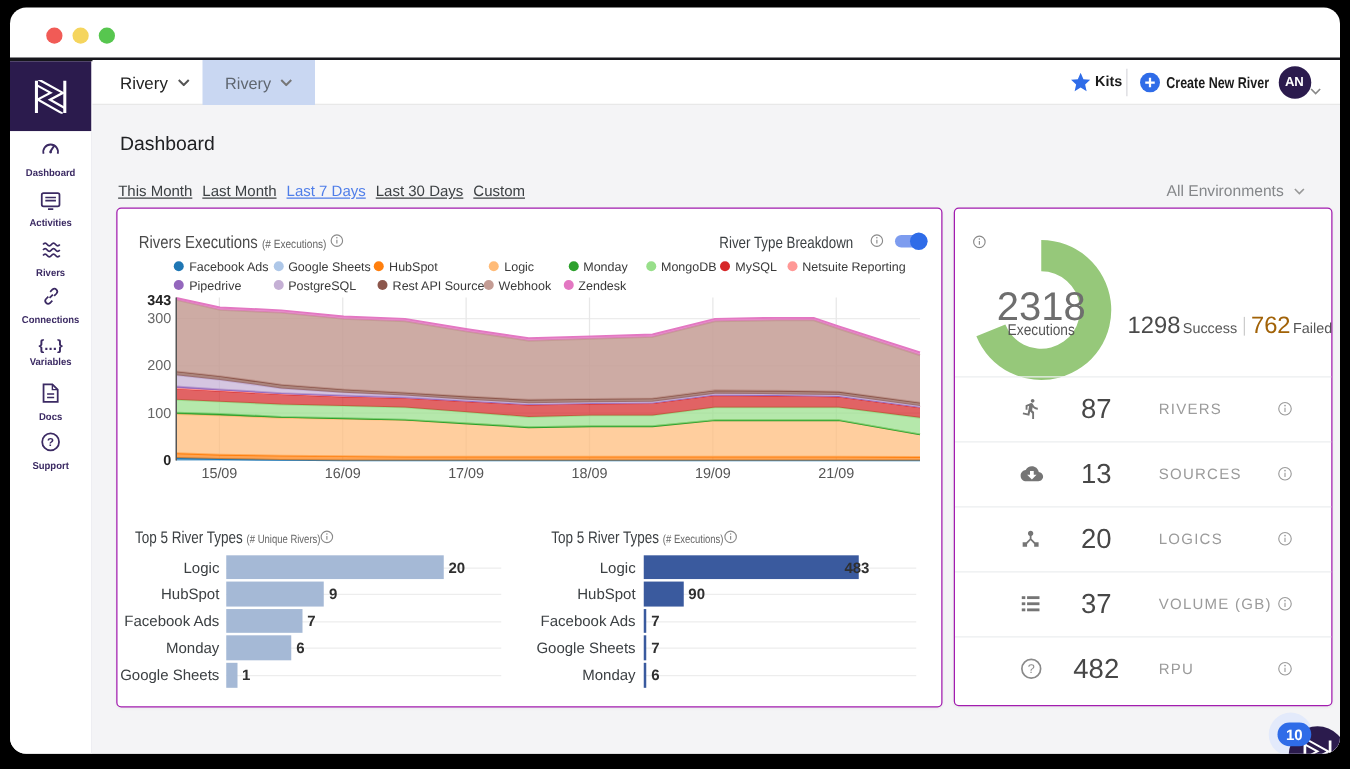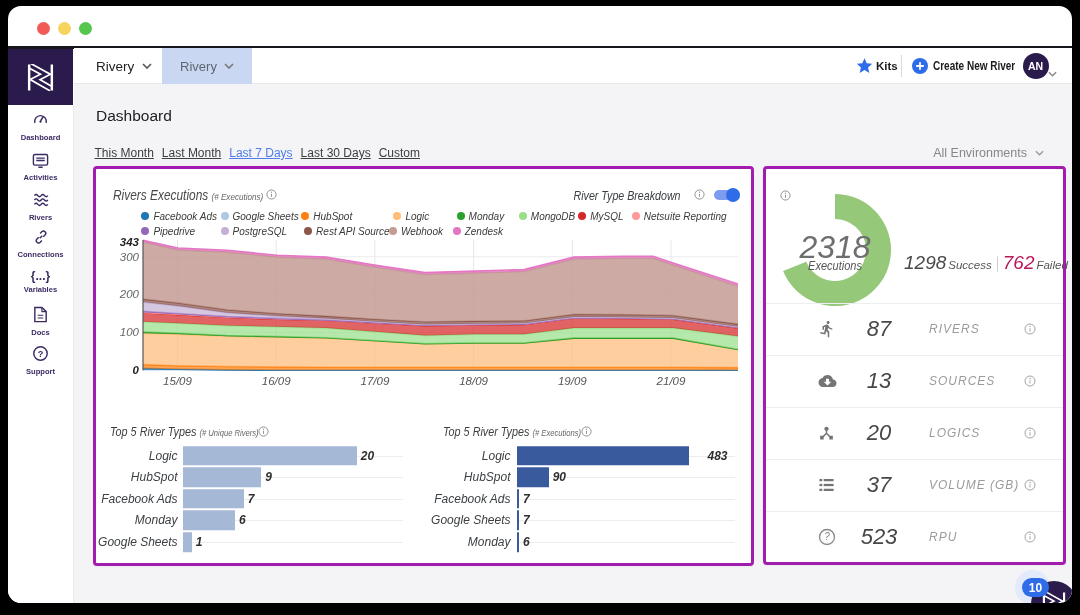--- a/index.html
+++ b/index.html
@@ -7,21 +7,21 @@
 .window { position:absolute; left:8px; top:6px; width:1064px; height:597px; background:#fff; border-radius:13px; overflow:hidden; }
 .dot { position:absolute; width:13px; height:13px; border-radius:50%; top:16px; }
 .titleline { position:absolute; left:0; top:40px; width:100%; height:3px; background:#17171c; }
 .logosq { position:absolute; left:0; top:43px; width:65px; height:56px; background:#2b1b4d; display:flex; align-items:center; justify-content:center; }
 .sidebar { position:absolute; left:0; top:99px; width:66px; bottom:0; background:#fff; border-right:1px solid #e9e9ee; }
 .sideitem { position:absolute; left:0; width:65px; text-align:center; color:#3b2a63; }
 .sideitem .lbl { font-size:8px; font-weight:600; display:block; margin-top:1px; transform:scaleX(0.95); }
 .navbar { position:absolute; left:66px; right:0; top:42px; height:36px; background:#fff; border-bottom:1px solid #e8e8e8; }
 .rivtab { position:absolute; left:88px; top:0; width:90px; height:36px; background:#c9d7f2; color:#5f6670; font-size:13px; display:flex; align-items:center; justify-content:center; gap:7px; }
 .content { position:absolute; left:66px; right:0; top:78px; bottom:0; background:#f4f4f6; }
-.card { position:absolute; background:#fff; border:3px solid #a21caf; border-radius:4px; box-shadow:0 1px 2px rgba(0,0,0,0.04);font-style:italic; }
+.card { position:absolute; background:#fff; border:1px solid #a21caf; border-radius:4px; box-shadow:0 1px 2px rgba(0,0,0,0.04); }
 .leftcard { left:18.5px; top:82px; width:661px; height:400px; }
 .rightcard { left:689px; top:82px; width:303px; height:399px; }
 .ico-info { display:inline-block; vertical-align:middle; }
 .legend-item { position:absolute; font-size:10px; color:#3a3a3a; white-space:nowrap; }
 .legend-item .dotc { display:inline-block; width:8px; height:8px; border-radius:50%; margin-right:4px; vertical-align:-0.5px; }
 .filters { position:absolute; left:20.5px; top:62px; font-size:12px; color:#3c4043; }
 .filters a { color:#3c4043; text-decoration:underline; margin-right:8px; font-weight:400; }
 .filters a.sel { color:#4e7de9; }
 .rrow { position:absolute; left:0; width:100%; height:52px; }
 .rrow .num { position:absolute; left:83px; width:60px; text-align:center; font-size:22px; color:#474747; top:50%; transform:translateY(-50%); }
@@ -250,21 +250,21 @@
       <div class="bclab" style="left:0;top:351.4px;width:82px;">Monday</div>
       <div class="bcbar" style="left:87.5px;top:351.4px;width:52.1px;height:19.5px;background:#a5b9d6;"></div>
       <div class="bcval" style="left:143.6px;top:351.4px;">6</div>
       <div class="bcline" style="left:87.5px;top:373.0px;width:220px;"></div>
       <div class="bclab" style="left:0;top:373.0px;width:82px;">Google Sheets</div>
       <div class="bcbar" style="left:87.5px;top:373.0px;width:8.7px;height:19.5px;background:#a5b9d6;"></div>
       <div class="bcval" style="left:100.2px;top:373.0px;">1</div>
       <div class="bcline" style="left:421px;top:286.6px;width:218px;"></div>
       <div class="bclab" style="left:333px;top:286.6px;width:82px;">Logic</div>
       <div class="bcbar" style="left:421px;top:286.6px;width:172.9px;height:19.5px;background:#3a5a9e;"></div>
-      <div class="bcval" style="left:612px;top:286.6px;">483</div>
+      <div class="bcval" style="left:582px;top:286.6px;">483</div>
       <div class="bcline" style="left:421px;top:308.2px;width:218px;"></div>
       <div class="bclab" style="left:333px;top:308.2px;width:82px;">HubSpot</div>
       <div class="bcbar" style="left:421px;top:308.2px;width:32.2px;height:19.5px;background:#3a5a9e;"></div>
       <div class="bcval" style="left:457.2px;top:308.2px;">90</div>
       <div class="bcline" style="left:421px;top:329.8px;width:218px;"></div>
       <div class="bclab" style="left:333px;top:329.8px;width:82px;">Facebook Ads</div>
       <div class="bcbar" style="left:421px;top:329.8px;width:2.5px;height:19.5px;background:#3a5a9e;"></div>
       <div class="bcval" style="left:427.5px;top:329.8px;">7</div>
       <div class="bcline" style="left:421px;top:351.4px;width:218px;"></div>
       <div class="bclab" style="left:333px;top:351.4px;width:82px;">Google Sheets</div>
@@ -284,21 +284,21 @@
         </svg>
       <svg style="position:absolute;left:12px;top:24px;" width="114" height="114" viewBox="0 0 114 114">
         <path d="M57 1 A56 56 0 1 1 5.09 78.0 L28.26 68.63 A31 31 0 1 0 57 26 Z" fill="#96c87a"></path>
       </svg>
       <div style="position:absolute;left:19px;top:59.5px;width:100px;text-align:center;font-size:32px;color:#6e6e6e;">2318</div>
       <div style="position:absolute;left:19px;top:90px;width:100px;text-align:center;font-size:12.5px;color:#555;transform:scaleX(0.88);">Executions</div>
       <div style="position:absolute;left:138px;top:83px;display:flex;align-items:baseline;white-space:nowrap;">
         <span style="font-size:19px;color:#4a4a4a;">1298</span>
         <span style="font-size:11.5px;color:#555;margin-left:2px;text-align:center;">Success</span>
         <span style="display:inline-block;width:1px;height:15px;background:#ccc;margin:0 5px;transform:translateY(2.5px);"></span>
-        <span style="font-size:19px;color:#be185d;">762</span>
+        <span style="font-size:19px;color:#a16207;">762</span>
         <span style="font-size:11.5px;color:#555;margin-left:2px;">Failed</span>
       </div>
       <div class="sep" style="top:133.5px;"></div>
       <div class="sep" style="top:185.5px;"></div>
       <div class="sep" style="top:237.5px;"></div>
       <div class="sep" style="top:289.8px;"></div>
       <div class="sep" style="top:342px;"></div>
       <div class="rrow" style="top:133.5px;">
         <svg class="icn" width="18" height="18" viewBox="0 0 24 24" fill="#757575">
             <path d="M13.49 5.48c1.1 0 2-.9 2-2s-.9-2-2-2-2 .9-2 2 .9 2 2 2zm-3.6 13.9l1-4.4 2.1 2v6h2v-7.5l-2.1-2 .6-3c1.3 1.5 3.3 2.5 5.5 2.5v-2c-1.9 0-3.5-1-4.3-2.4l-1-1.6c-.4-.6-1-1-1.7-1-.3 0-.5.1-.8.1l-5.2 2.2v4.7h2v-3.4l1.8-.7-1.6 8.1-4.9-1-.4 2 7 1.4z"></path>
@@ -350,21 +350,21 @@
             <circle cx="12" cy="12" r="10"></circle>
             <path d="M12 10.5 V17"></path>
             <circle cx="12" cy="7" r="1.3" fill="#9a9a9a" stroke="none"></circle>
           </svg>
       </div>
       <div class="rrow" style="top:342px;">
         <svg class="icn" width="18" height="18" viewBox="0 0 24 24" fill="none" stroke="#8a8a8a" stroke-width="1.8">
             <circle cx="12" cy="12" r="10"></circle>
             <text x="12" y="16.5" text-anchor="middle" font-size="13.5" fill="#8a8a8a" stroke="none" font-family="Liberation Sans">?</text>
           </svg>
-        <span class="num">523</span>
+        <span class="num">482</span>
           <span class="lab">RPU</span>
         <svg class="nfo" width="12" height="12" viewBox="0 0 24 24" fill="none" stroke="#9a9a9a" stroke-width="1.8">
             <circle cx="12" cy="12" r="10"></circle>
             <path d="M12 10.5 V17"></path>
             <circle cx="12" cy="7" r="1.3" fill="#9a9a9a" stroke="none"></circle>
           </svg>
       </div>
     </div>
   </div>
 

